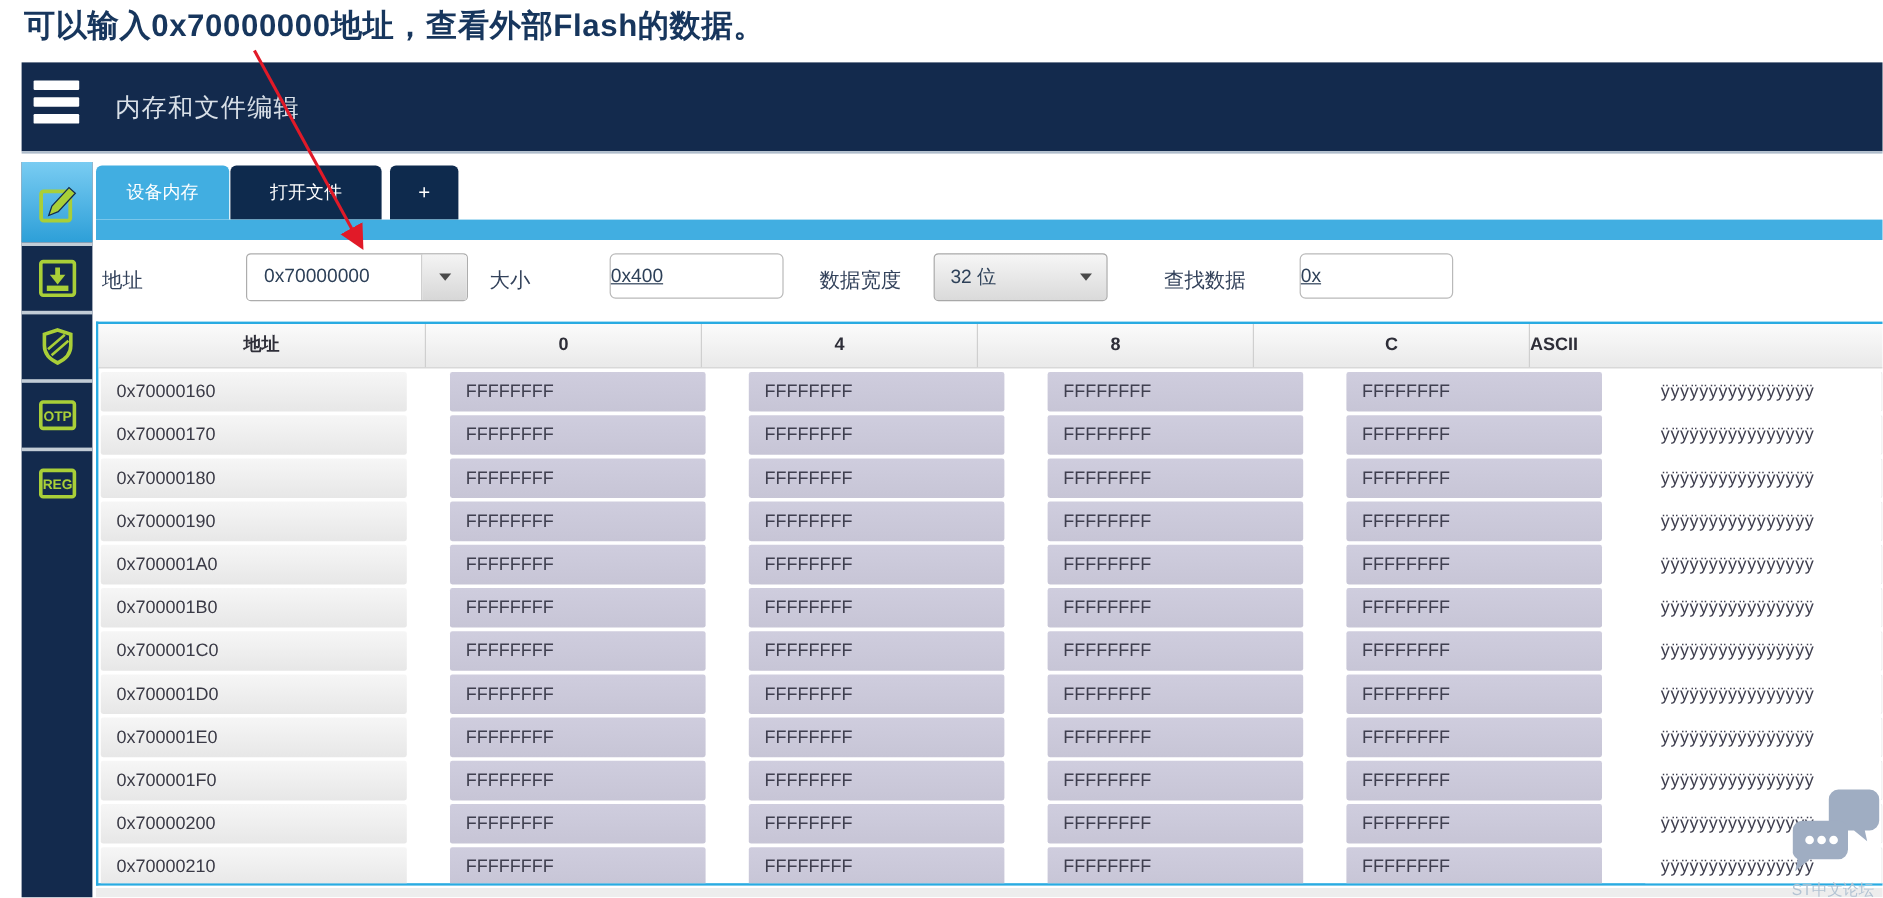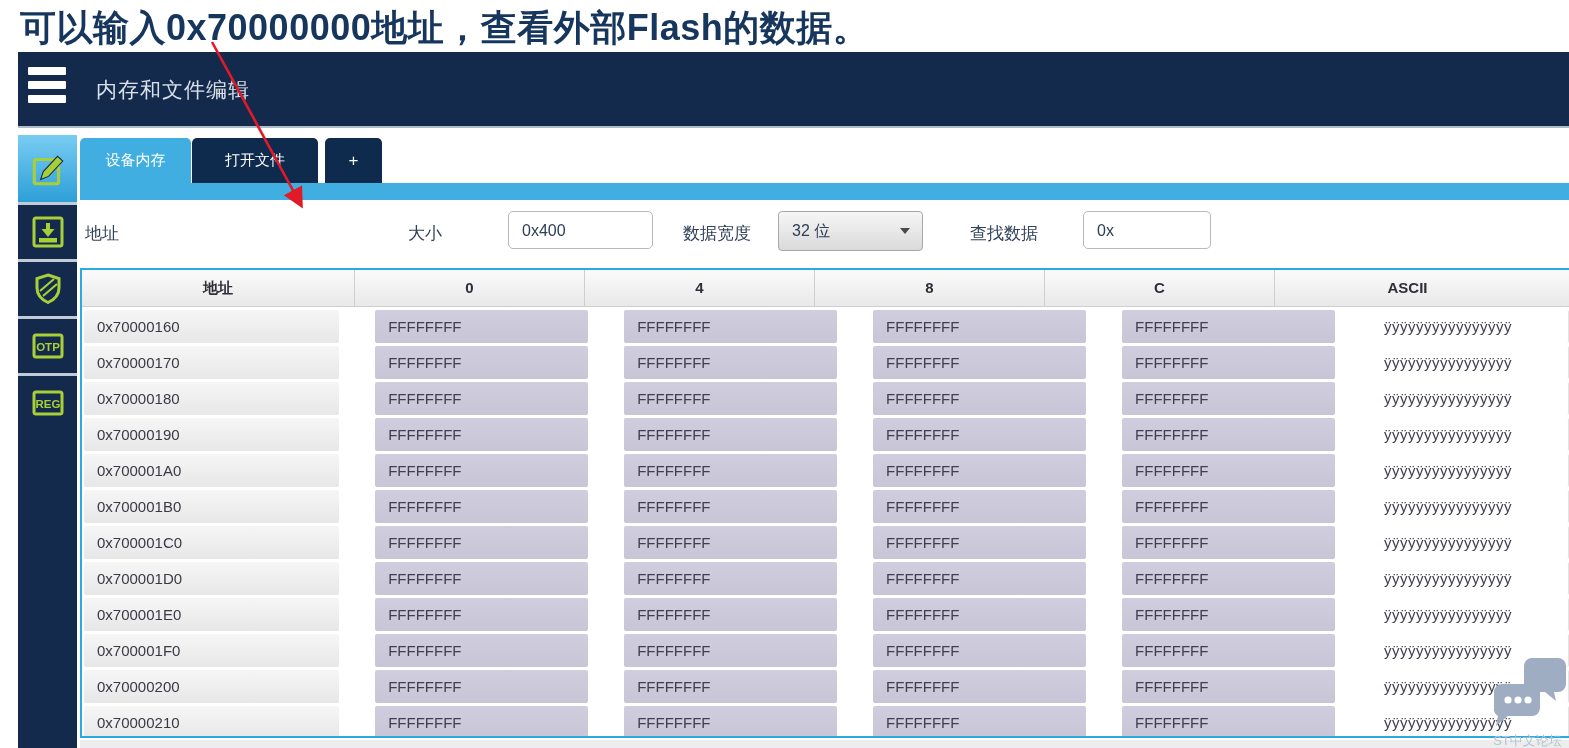--- a/index.html
+++ b/index.html
@@ -1,20 +1,20 @@
 <!DOCTYPE html>
 <html><head>
 <meta charset="utf-8">
 <style>
   html,body{margin:0;padding:0;background:#fff;}
   #app{position:relative;width:1569px;height:748px;overflow:hidden;
        font-family:"Liberation Sans","DejaVu Sans",sans-serif;background:#fff;}
 
   
-  .annotation{position:absolute;left:20px;top:4px;font-size:36px;font-weight:600;
+  .annotation{position:absolute;left:20px;top:4px;font-size:26px;font-weight:600;
               color:#17365d;letter-spacing:0.5px;white-space:nowrap;}
 
   
   .header{position:absolute;left:18px;top:52px;width:1551px;height:74px;background:#132a4d;}
   .header-underline{position:absolute;left:18px;top:126px;width:1551px;height:2px;background:#aebccb;}
   .hamburger{position:absolute;left:10px;top:15px;width:38px;height:44px;cursor:pointer;}
   .hamburger span{display:block;width:38px;height:8px;background:#fff;border-radius:1px;margin-bottom:6px;}
   .header-title{position:absolute;left:78px;top:24px;font-size:21px;color:#d9e0e8;letter-spacing:1px;}
 
   
@@ -28,22 +28,22 @@
        display:flex;align-items:center;justify-content:center;
        color:#fff;font-size:15px;cursor:pointer;}
   .tab-active{left:80px;width:111px;background:#41aee1;}
   .tab-idle{left:192px;width:126px;background:#0e2a4d;}
   .tab-plus{left:325px;width:57px;background:#0e2a4d;font-size:17px;}
   .tab-strip{position:absolute;left:80px;top:183px;width:1489px;height:17px;background:#41aee1;}
 
   
   .tb-label{position:absolute;top:222px;font-size:17px;color:#32415a;white-space:nowrap;}
   .tb-input{position:absolute;top:211px;height:38px;background:#fff;border:1px solid #b9b9b9;
-            border-radius:5px;font-size:16px;color:#2d4058;padding-left:13px;
-            line-height:38px;box-sizing:border-box;}
+            border-radius:5px;font-size:16px;color:#2d4058;
+            line-height:38px;box-sizing:border-box;text-decoration:underline;}
   .combo{position:absolute;left:205px;top:211px;width:185px;height:40px;box-sizing:border-box;
          border:1px solid #adadad;border-radius:4px;background:#fff;display:flex;cursor:pointer;}
   .combo-text{flex:1;font-size:16px;color:#2d4058;line-height:38px;padding-left:14px;}
   .combo-btn{width:37px;background:linear-gradient(#f4f4f4,#d7d7d7);border-left:1px solid #b5b5b5;
              border-radius:0 3px 3px 0;display:flex;align-items:center;justify-content:center;}
   .caret{width:0;height:0;border-left:5px solid transparent;border-right:5px solid transparent;
          border-top:6px solid #4a4a4a;}
   .select{position:absolute;left:778px;top:211px;width:145px;height:40px;box-sizing:border-box;
           border:1px solid #a8a8a8;border-radius:4px;background:linear-gradient(#f6f6f6,#dadada);
           display:flex;align-items:center;cursor:pointer;}
@@ -52,21 +52,21 @@
 
   
   .memtable{position:absolute;left:80px;top:268px;width:1489px;height:470px;box-sizing:border-box;
             border:2px solid #29abe2;border-right:none;background:#fff;overflow:hidden;}
   .thead{display:flex;height:36px;background:linear-gradient(#fbfbfb,#e9e9e9);
          border-bottom:1px solid #cfcfcf;}
   .th{font-size:15px;font-weight:700;color:#2e2e38;line-height:36px;text-align:center;
       border-right:1px solid #cfcfcf;box-sizing:border-box;}
   .th-addr{width:273px;}
   .th-col{width:230px;}
-  .th-ascii{flex:1;text-align:center;padding-right:29px;border-right:none;}
+  .th-ascii{flex:1;text-align:left;padding-right:29px;border-right:none;}
   .trow{display:flex;height:36px;align-items:flex-end;gap:32px;}
   .cell{height:33px;line-height:33px;font-size:15px;border-radius:2px;box-sizing:border-box;
         white-space:nowrap;overflow:hidden;}
   .c-addr{width:271px;margin-left:2px;background:linear-gradient(#f6f6f6,#e7e7e7);
           color:#3a3a46;padding-left:13px;}
   .c-hex{width:226px;margin-left:4px;background:linear-gradient(#cfcdde,#c7c5d6);
          color:#3f3f4f;padding-left:13px;cursor:text;}
   .c-ascii{width:210px;margin-left:4px;background:#fff;border-right:1px solid #e3e3e3;
            color:#3f3f4f;padding-left:13px;letter-spacing:0.5px;}
   .bottom-strip{position:absolute;left:80px;top:740px;width:1489px;height:8px;background:#ededed;}
@@ -133,20 +133,26 @@
       </svg>
     </div>
   </div>
 
   <div class="tab tab-active">设备内存</div>
   <div class="tab tab-idle">打开文件</div>
   <div class="tab tab-plus">+</div>
   <div class="tab-strip"></div>
 
   <div class="tb-label" style="left:85px">地址</div>
+  <div class="combo">
+    <div class="combo-text">0x70000000</div>
+    <div class="combo-btn">
+      <div class="caret"></div>
+    </div>
+  </div>
   <div class="tb-label" style="left:408px">大小</div>
   <div class="tb-input" style="left:508px;width:145px">0x400</div>
   <div class="tb-label" style="left:683px">数据宽度</div>
   <div class="select">
     <div class="select-text">32 位</div>
     <div class="caret"></div>
   </div>
   <div class="tb-label" style="left:970px">查找数据</div>
   <div class="tb-input" style="left:1083px;width:128px">0x</div>
 

